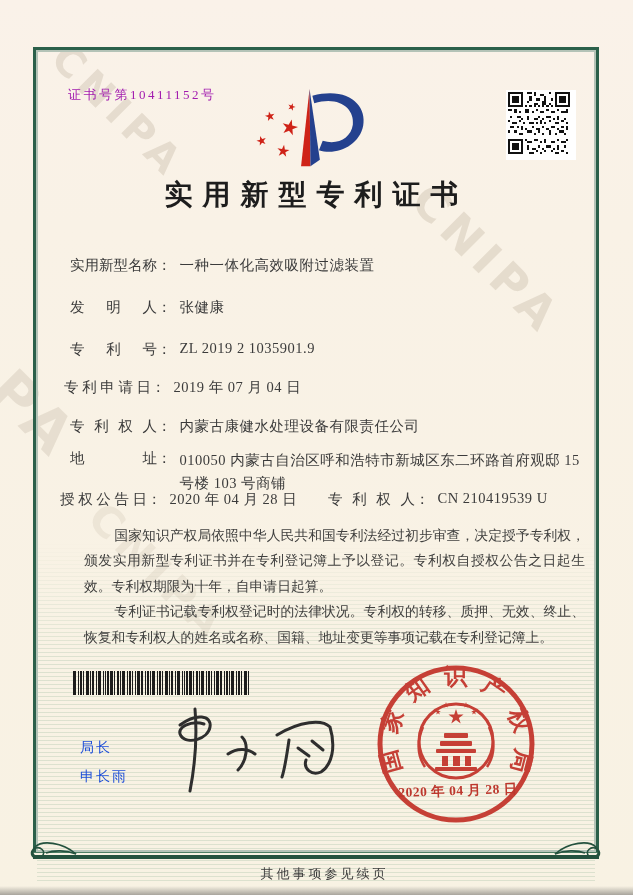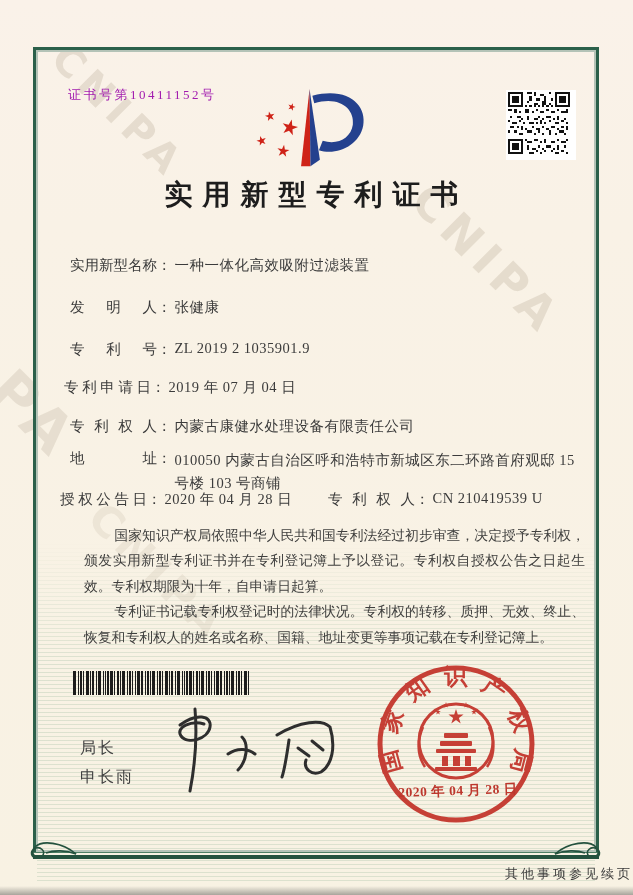--- a/index.html
+++ b/index.html
@@ -37,34 +37,34 @@
   .logo{position:absolute;left:238px;top:84px;z-index:3;}
   .qr{position:absolute;left:506px;top:90px;width:66px;height:66px;background:#fff;padding:2px;z-index:3;}
   .title{
     position:absolute;left:0;right:0;top:176px;text-align:center;z-index:3;
     font-size:28px;font-weight:bold;letter-spacing:10px;color:#1d1d1d;
   }
   .row{position:absolute;left:0;right:0;z-index:3;font-size:14.5px;}
   .row .grp{position:absolute;white-space:nowrap;}
   .lbl{display:inline-block;width:87px;text-align:justify;text-align-last:justify;vertical-align:top;color:#3b3b3b;}
   .colon{display:inline-block;vertical-align:top;}
-  .val{display:inline-block;margin-left:3px;vertical-align:top;letter-spacing:0.5px;color:#3b3b3b;}
+  .val{display:inline-block;margin-left:8px;vertical-align:top;letter-spacing:0.5px;color:#3b3b3b;}
   .val.wrap{width:402px;white-space:normal;line-height:23px;}
   .paras{position:absolute;left:84px;width:501px;top:523px;z-index:3;}
   .paras p{margin:0;font-size:13.8px;line-height:25.4px;text-align:justify;text-indent:2.2em;color:#40403f;}
   .barcode{position:absolute;left:72px;top:671px;z-index:3;}
-  .signer{position:absolute;left:80px;top:733px;z-index:3;font-size:16px;line-height:29px;letter-spacing:2px;color:#404040;}
+  .signer{position:absolute;left:80px;top:733px;z-index:3;font-size:14px;line-height:29px;letter-spacing:2px;color:#1d4ed8;}
   .signature{position:absolute;left:150px;top:703px;z-index:4;}
   .seal{position:absolute;left:365px;top:657px;z-index:5;opacity:0.92;}
   .seal-date{
     position:absolute;left:378px;top:782px;width:160px;text-align:center;z-index:6;
     color:#bd372d;font-size:13.5px;letter-spacing:0.5px;transform:rotate(-2deg);font-weight:bold;
   }
   .page-number{position:absolute;left:0;right:0;top:834px;text-align:center;font-size:12.5px;letter-spacing:2px;color:#3c3c3c;z-index:3;}
-  .continuation{position:absolute;left:16px;right:0;top:865px;text-align:right;font-size:13px;letter-spacing:3px;color:#3c3c3c;z-index:3;}
+  .continuation{position:absolute;left:16px;right:0;top:865px;text-align:center;font-size:13px;letter-spacing:3px;color:#3c3c3c;z-index:3;}
   .scan-shadow{position:absolute;left:0;right:0;bottom:0;height:9px;z-index:9;background:linear-gradient(180deg,rgba(0,0,0,0) 0%,rgba(70,70,70,0.45) 100%);}
 </style>
 </head>
 <body>
 
 <div class="page">
 
   <div class="guilloche"></div>
 
   <div class="wm" style="left:34px;top:88px;font-size:40px;">CNIPA</div>

